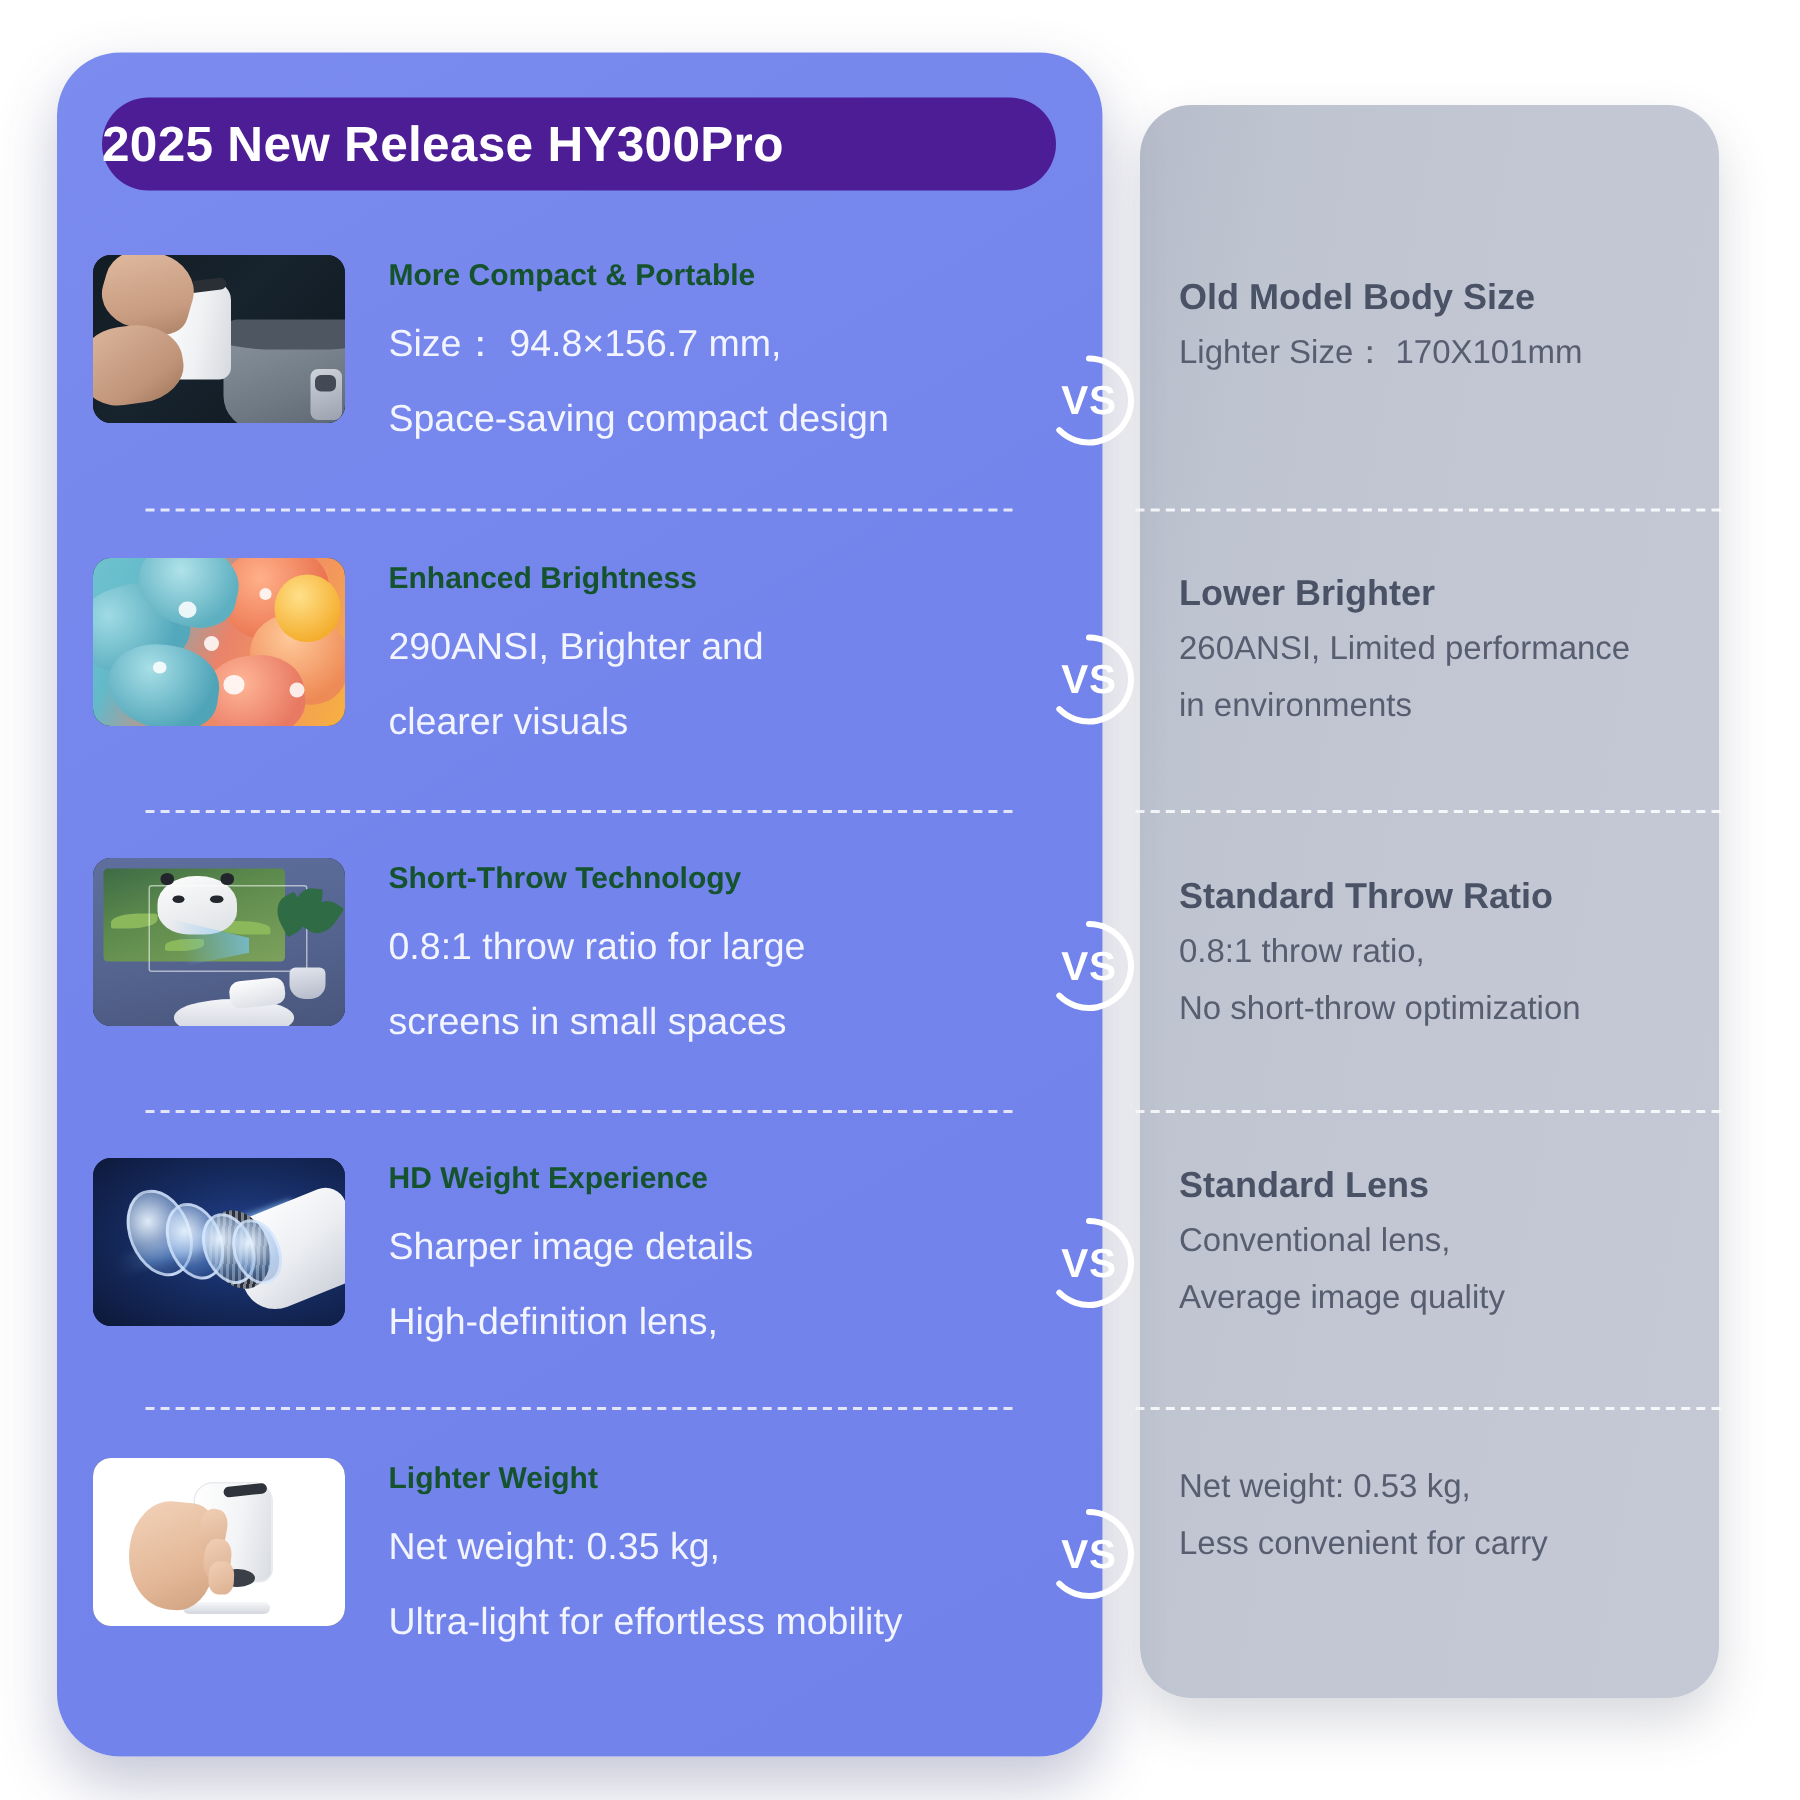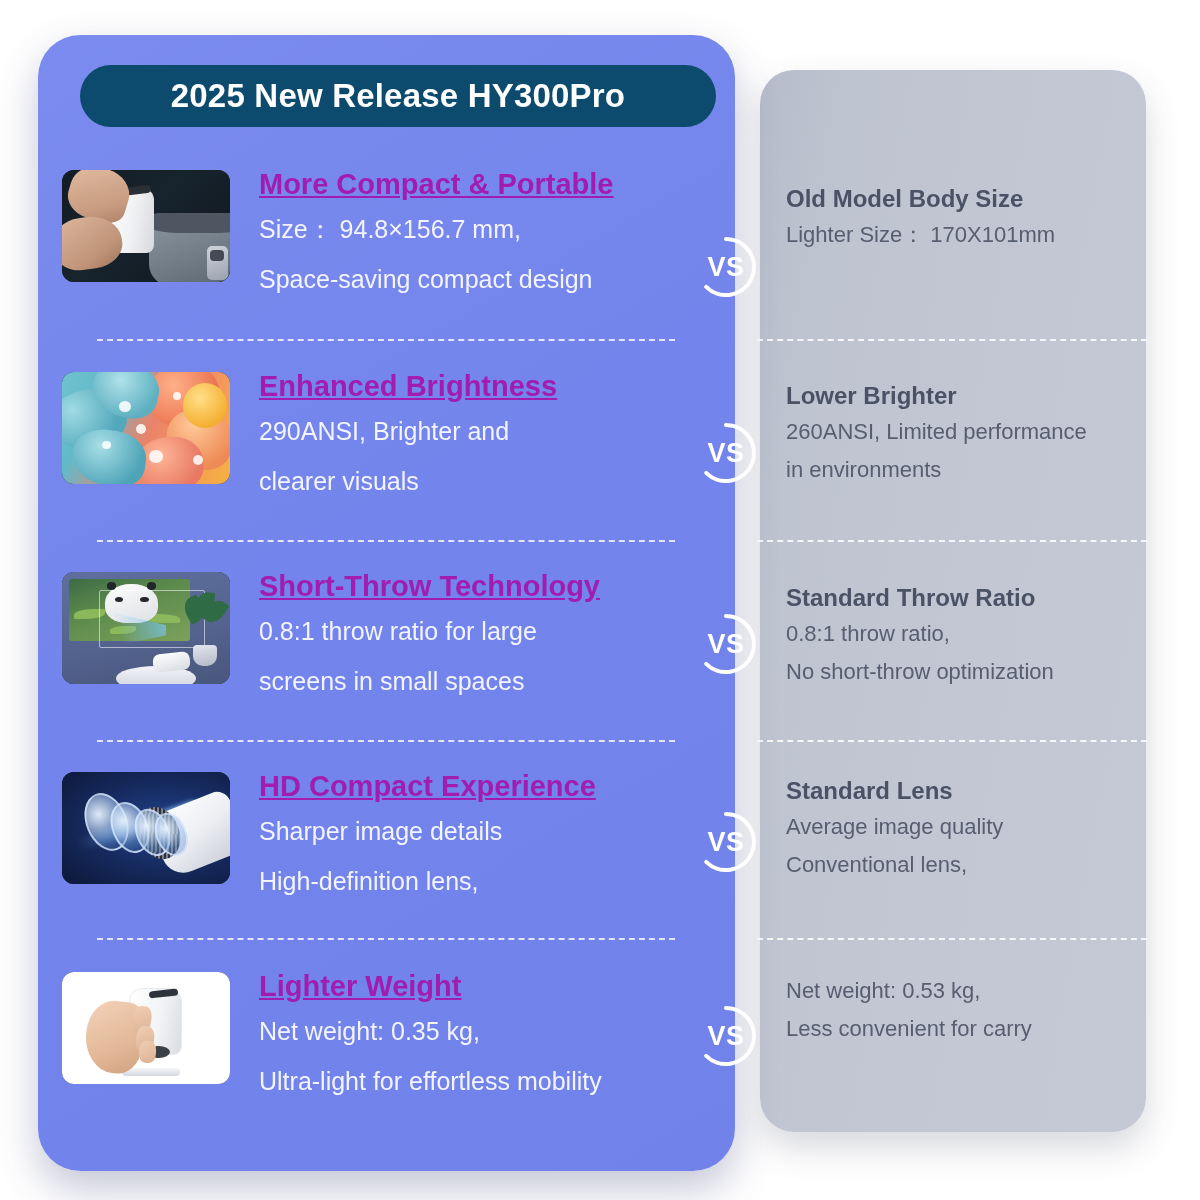--- a/index.html
+++ b/index.html
@@ -22,23 +22,23 @@
   .panel-new{
     position:absolute;left:38px;top:35px;width:697px;height:1136px;
     background:#7183ec;
     background:linear-gradient(150deg,#7b8bee 0%,#7384ec 45%,#7183ea 100%);
     border-radius:42px;
     box-shadow:0 18px 40px rgba(60,66,120,.30);
   }
 
   
   .hdr-new{
-    position:absolute;left:80px;top:65px;width:636px;height:62px;
-    background:#0c4a6e;border-radius:31px;
-    display:flex;align-items:center;justify-content:center;
+    position:absolute;left:68px;top:65px;width:636px;height:62px;
+    background:#4c1d95;border-radius:31px;
+    display:flex;align-items:center;justify-content:flex-start;
   }
   .hdr-new span{
     color:#ffffff;font-size:33px;font-weight:bold;letter-spacing:.2px;
     white-space:nowrap;
   }
   .hdr-old{
     position:absolute;left:777px;top:105px;width:326px;height:56px;
     background:#2c3354;border-radius:28px;
     display:flex;align-items:center;justify-content:center;
   }
@@ -47,23 +47,22 @@
   }
 
   
   .lrow{position:absolute;left:62px;width:640px;}
   .lrow .thumb{
     position:absolute;left:0;top:0;width:168px;height:112px;
     border-radius:12px;overflow:hidden;background:#13202c;
   }
   .lrow .txt{position:absolute;left:197px;top:-6px;width:470px;}
   .lrow .title{
-    color:#a21caf;font-size:29px;font-weight:bold;line-height:40px;
+    color:#14532d;font-size:20px;font-weight:bold;line-height:40px;
     white-space:nowrap;
-    text-decoration:underline;
   }
   .lrow .sub{
     color:#f2f4ff;font-size:25px;line-height:50px;font-weight:400;
     white-space:nowrap;
   }
 
   
   .rrow{position:absolute;left:786px;width:360px;}
   .rrow .title{
     color:#4a5266;font-size:24px;font-weight:bold;line-height:34px;
@@ -261,22 +260,22 @@
     <div class="sub">260ANSI, Limited performance</div>
     <div class="sub">in environments</div>
   </div>
   <div class="rrow" style="top:581px">
     <div class="title">Standard Throw Ratio</div>
     <div class="sub">0.8:1 throw ratio,</div>
     <div class="sub">No short-throw optimization</div>
   </div>
   <div class="rrow" style="top:774px">
     <div class="title">Standard Lens</div>
+    <div class="sub">Conventional lens,</div>
     <div class="sub">Average image quality</div>
-    <div class="sub">Conventional lens,</div>
   </div>
   <div class="rrow" style="top:972px">
     <div class="sub">Net weight: 0.53 kg,</div>
     <div class="sub">Less convenient for carry</div>
   </div>
 
   <div class="div-r" style="top:339px"></div>
   <div class="div-r" style="top:540px"></div>
   <div class="div-r" style="top:740px"></div>
   <div class="div-r" style="top:938px"></div>
@@ -370,21 +369,21 @@
         <div class="ray"></div>
         <div class="barrel"></div>
         <div class="grill"></div>
         <div class="lens" style="left:14%;top:18%;width:22%;height:50%"></div>
         <div class="lens" style="left:30%;top:26%;width:19%;height:44%"></div>
         <div class="lens" style="left:44%;top:32%;width:17%;height:40%"></div>
         <div class="lens" style="left:56%;top:36%;width:16%;height:37%"></div>
       </div>
     </div>
     <div class="txt">
-      <div class="title">HD Compact Experience</div>
+      <div class="title">HD Weight Experience</div>
       <div class="sub">Sharper image details</div>
       <div class="sub">High-definition lens,</div>
     </div>
   </div>
 
   <div class="lrow" style="top:972px">
     <div class="thumb">
       <div class="art a5">
         <div class="body"></div>
         <div class="vent"></div>

